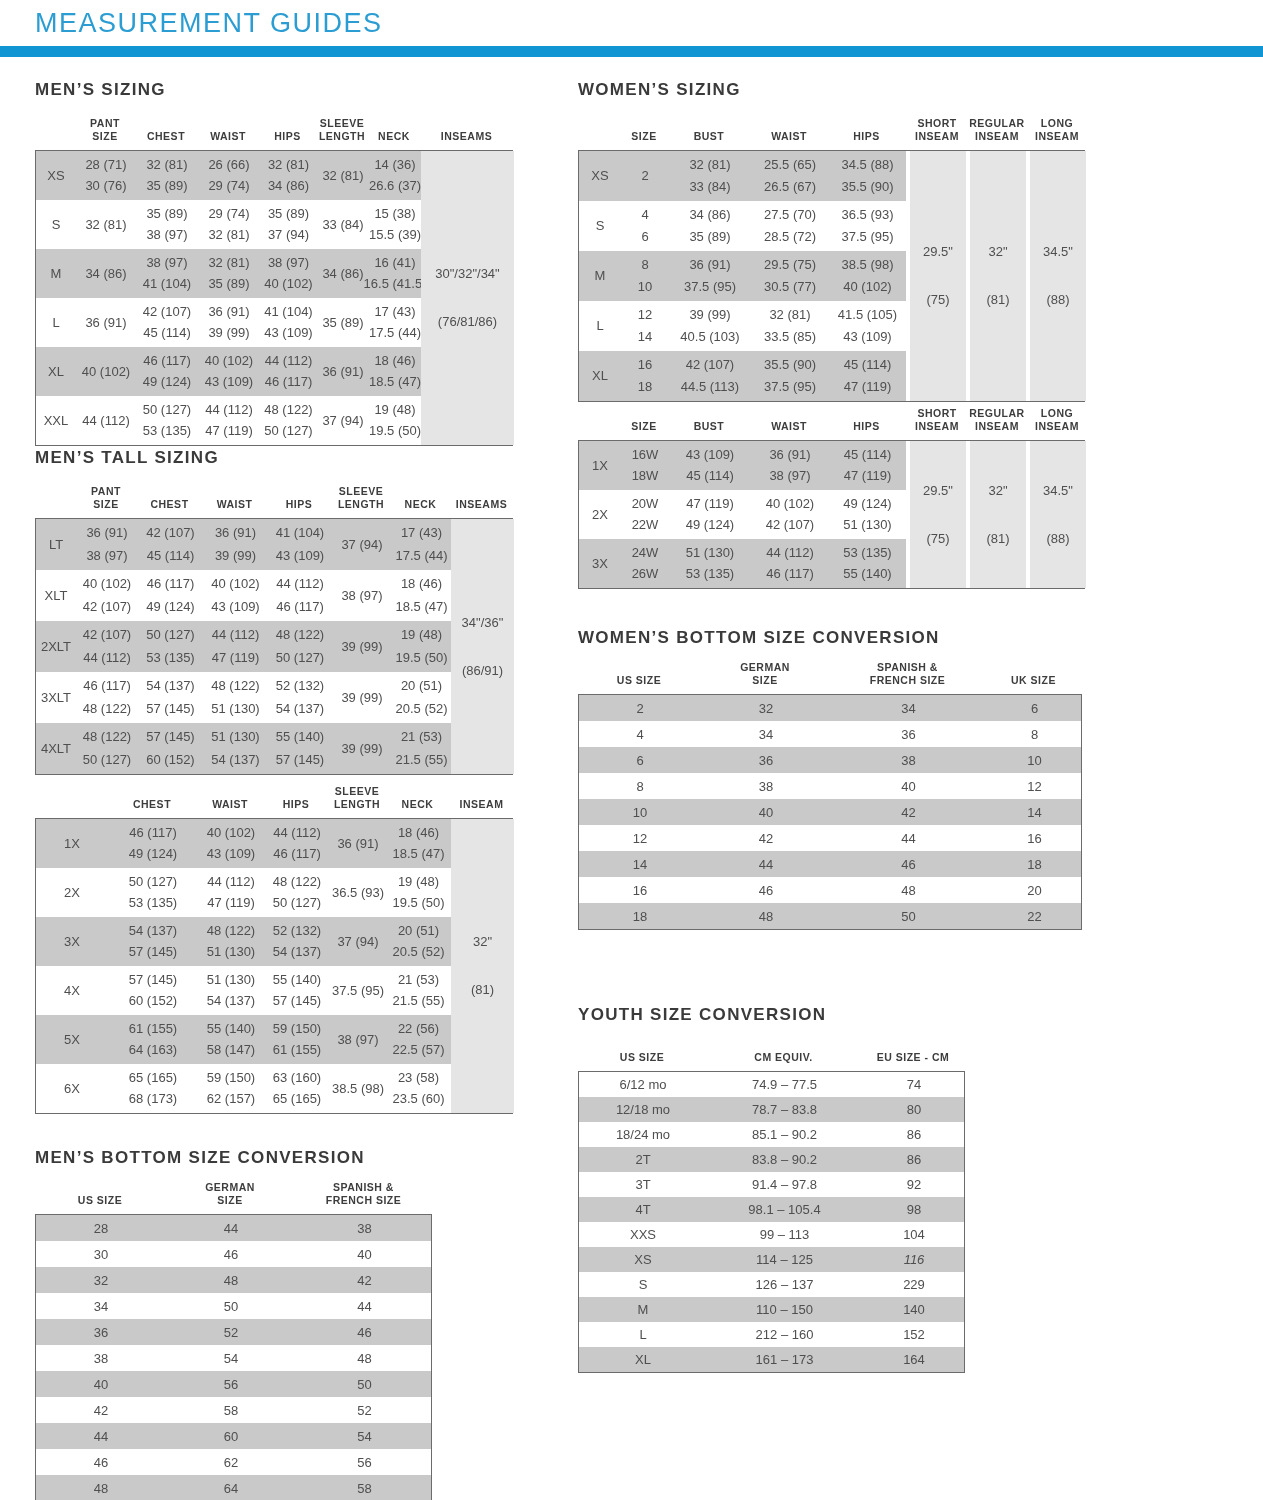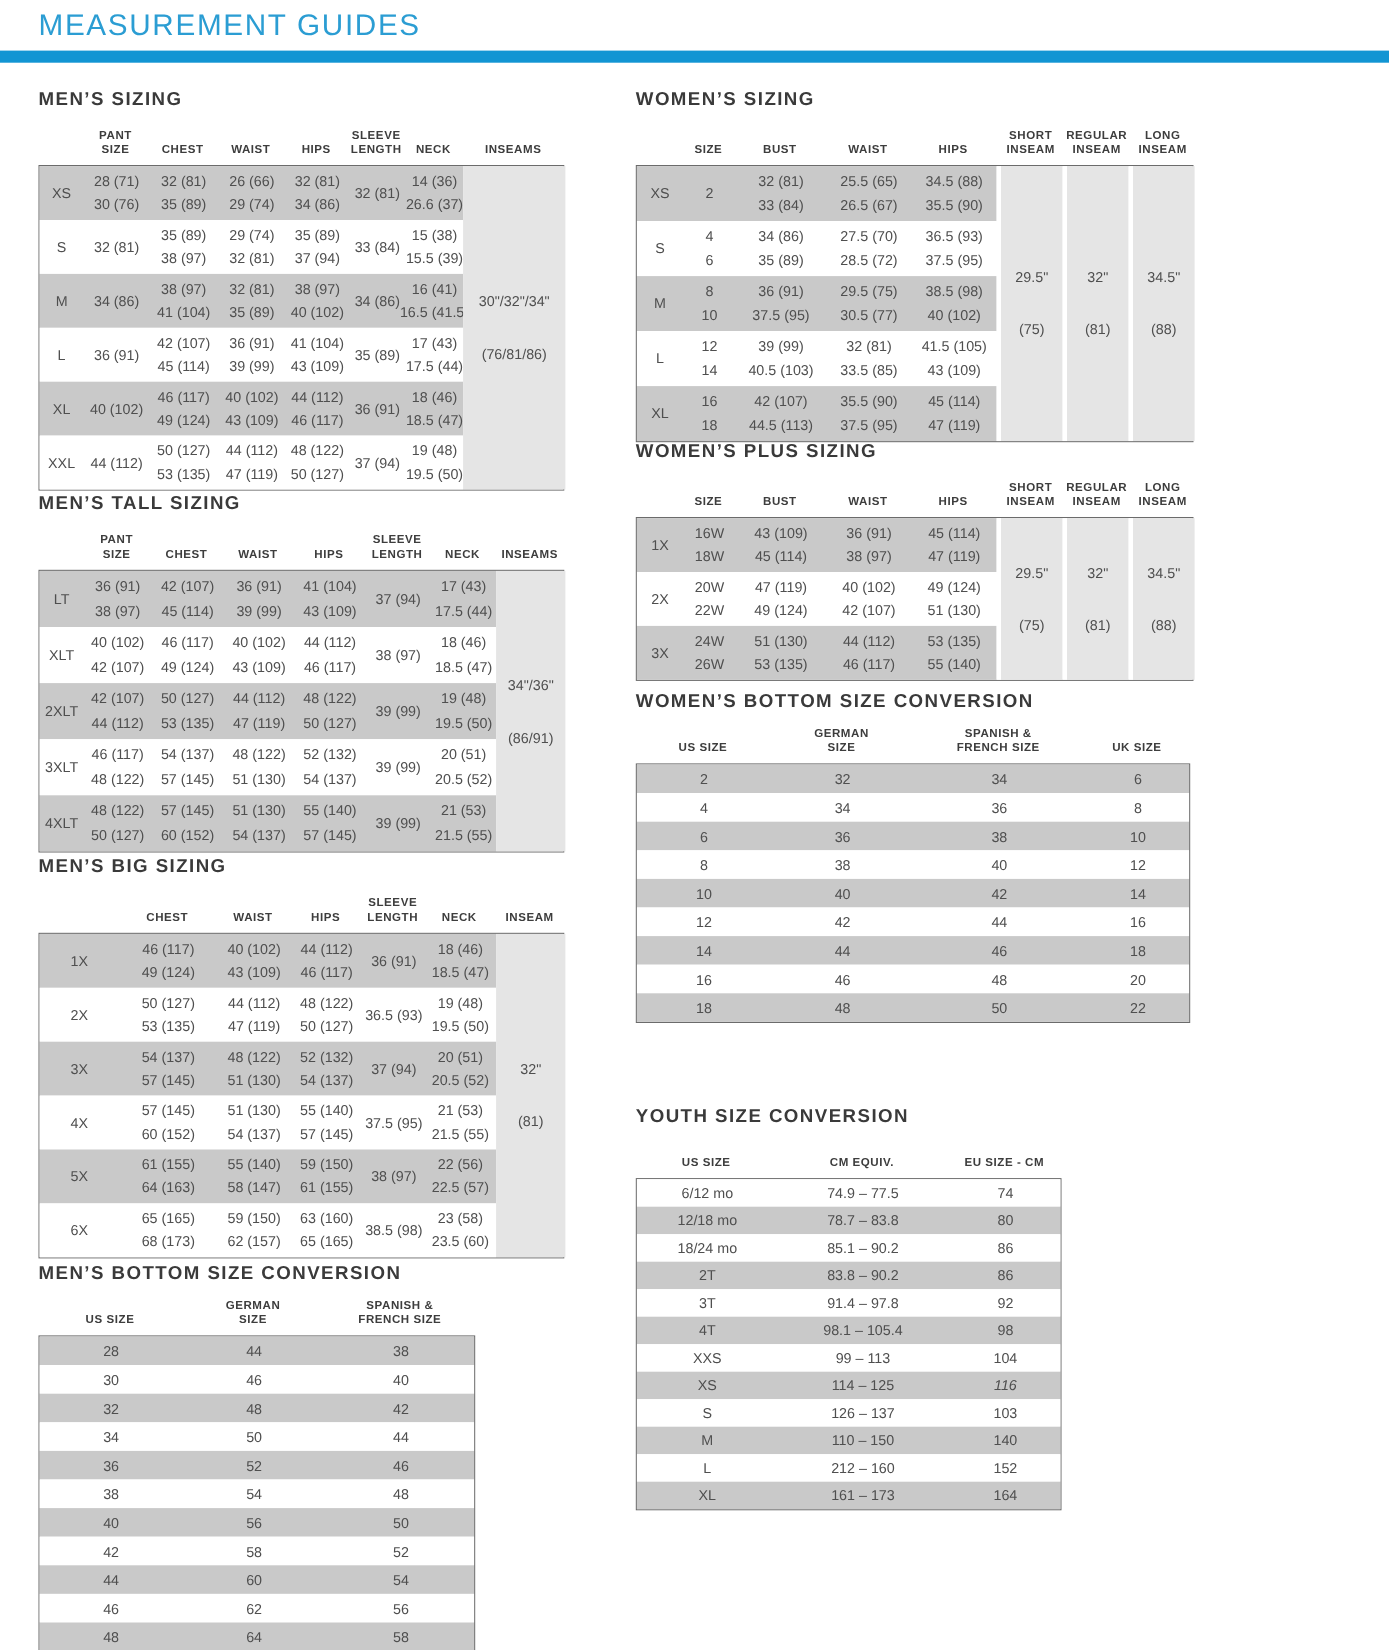--- a/index.html
+++ b/index.html
@@ -400,21 +400,20 @@
           </div>
           <div class="inseam-col" style="width: 63px;">
             <div class="line">34"/36"</div>
             <div class="line">(86/91)</div>
           </div>
         </div>
       </div>
   </div>
 
   <div class="sec" id="sec-mens-big">
-    <h2>MEN’S BIG SIZING</h2>
     <div>
         <div class="t-head">
           <div class="th" style="width: 72px;"></div>
           <div class="th" style="width: 90px;">CHEST</div>
           <div class="th" style="width: 66px;">WAIST</div>
           <div class="th" style="width: 66px;">HIPS</div>
           <div class="th" style="width: 56px;">SLEEVE
 LENGTH</div>
           <div class="th" style="width: 65px;">NECK</div>
           <div class="th" style="width: 63px;">INSEAM</div>
@@ -780,21 +779,20 @@
           <div class="gutter"></div>
           <div class="inseam-col" style="width: 56px;">
             <div class="line">34.5"</div>
             <div class="line">(88)</div>
           </div>
         </div>
       </div>
   </div>
 
   <div class="sec" id="sec-womens-plus">
-    <h2>WOMEN’S PLUS SIZING</h2>
     <div>
         <div class="t-head">
           <div class="th" style="width: 42px;"></div>
           <div class="th" style="width: 48px;">SIZE</div>
           <div class="th" style="width: 82px;">BUST</div>
           <div class="th" style="width: 78px;">WAIST</div>
           <div class="th" style="width: 77px;">HIPS</div>
           <div class="th" style="width: 56px; margin-left: 4px;">SHORT
 INSEAM</div>
           <div class="th" style="width: 56px; margin-left: 4px;">REGULAR
@@ -1002,21 +1000,21 @@
             <div class="ccell" style="width: 104px;">104</div>
           </div>
           <div class="crow dark" style="height: 25px;">
             <div class="ccell" style="width: 128px;">XS</div>
             <div class="ccell" style="width: 155px;">114 – 125</div>
             <div class="ccell" style="width: 104px; font-style: italic;">116</div>
           </div>
           <div class="crow light" style="height: 25px;">
             <div class="ccell" style="width: 128px;">S</div>
             <div class="ccell" style="width: 155px;">126 – 137</div>
-            <div class="ccell" style="width: 104px;">103</div>
+            <div class="ccell" style="width: 104px;">229</div>
           </div>
           <div class="crow dark" style="height: 25px;">
             <div class="ccell" style="width: 128px;">M</div>
             <div class="ccell" style="width: 155px;">110 – 150</div>
             <div class="ccell" style="width: 104px;">140</div>
           </div>
           <div class="crow light" style="height: 25px;">
             <div class="ccell" style="width: 128px;">L</div>
             <div class="ccell" style="width: 155px;">212 – 160</div>
             <div class="ccell" style="width: 104px;">152</div>

